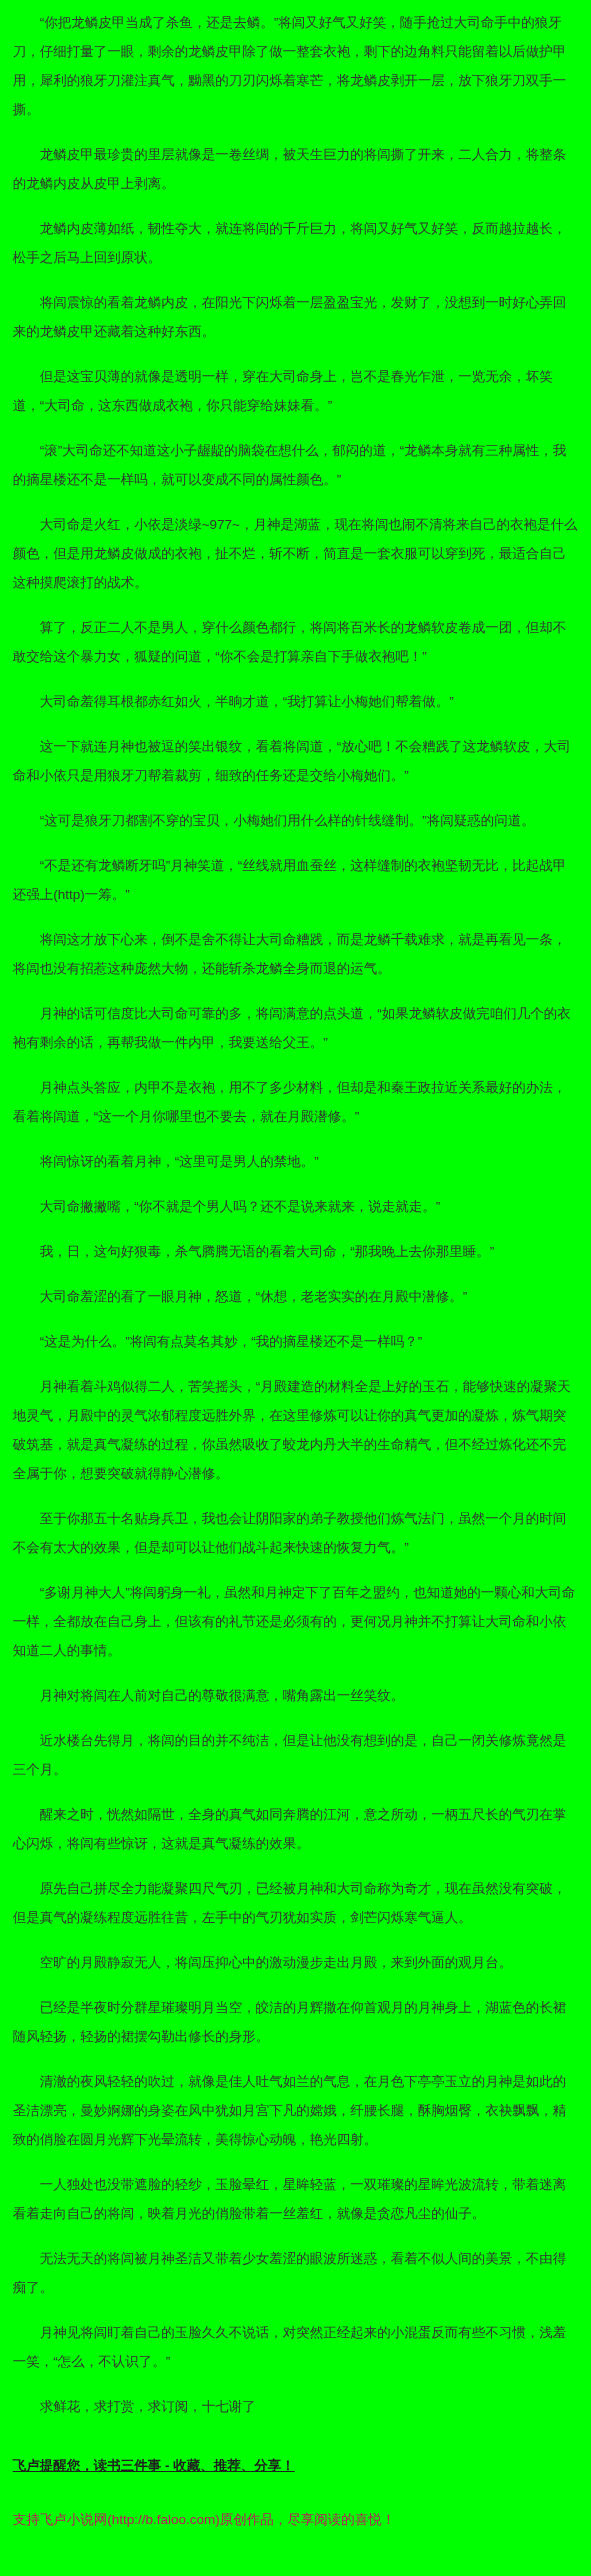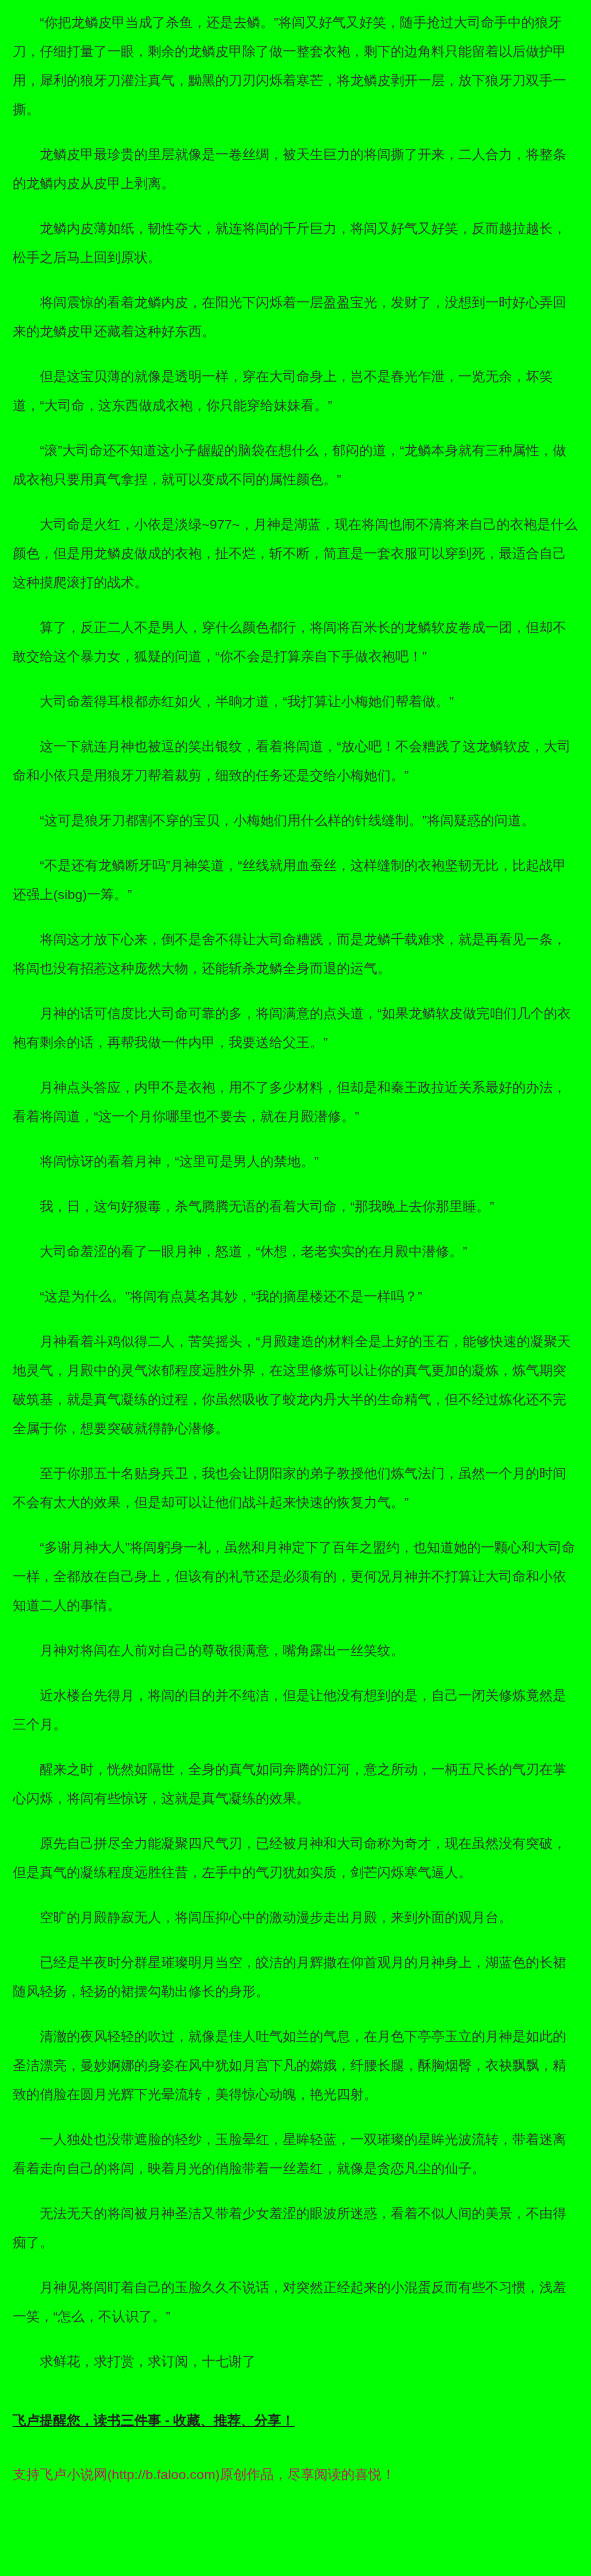--- a/index.html
+++ b/index.html
@@ -47,31 +47,32 @@
 </head>
 <body>
 
 <div class="page">
   <div id="chapter-text">
       <p class="para">“你把龙鳞皮甲当成了杀鱼，还是去鳞。”将闾又好气又好笑，随手抢过大司命手中的狼牙刀，仔细打量了一眼，剩余的龙鳞皮甲除了做一整套衣袍，剩下的边角料只能留着以后做护甲用，犀利的狼牙刀灌注真气，黝黑的刀刃闪烁着寒芒，将龙鳞皮剥开一层，放下狼牙刀双手一撕。</p>
       <p class="para">龙鳞皮甲最珍贵的里层就像是一卷丝绸，被天生巨力的将闾撕了开来，二人合力，将整条的龙鳞内皮从皮甲上剥离。</p>
       <p class="para">龙鳞内皮薄如纸，韧性夺大，就连将闾的千斤巨力，将闾又好气又好笑，反而越拉越长，松手之后马上回到原状。</p>
       <p class="para">将闾震惊的看着龙鳞内皮，在阳光下闪烁着一层盈盈宝光，发财了，没想到一时好心弄回来的龙鳞皮甲还藏着这种好东西。</p>
       <p class="para">但是这宝贝薄的就像是透明一样，穿在大司命身上，岂不是春光乍泄，一览无余，坏笑道，“大司命，这东西做成衣袍，你只能穿给妹妹看。”</p>
-      <p class="para">“滚”大司命还不知道这小子龌龊的脑袋在想什么，郁闷的道，“龙鳞本身就有三种属性，做成衣袍只要用真气拿捏，就可以变成不同的属性颜色。”</p>
+      <p class="para">“滚”大司命还不知道这小子龌龊的脑袋在想什么，郁闷的道，“龙鳞本身就有三种属性，我的摘星楼还不是一样吗，就可以变成不同的属性颜色。”</p>
       <p class="para">大司命是火红，小依是淡绿~977~，月神是湖蓝，现在将闾也闹不清将来自己的衣袍是什么颜色，但是用龙鳞皮做成的衣袍，扯不烂，斩不断，简直是一套衣服可以穿到死，最适合自己这种摸爬滚打的战术。</p>
       <p class="para">算了，反正二人不是男人，穿什么颜色都行，将闾将百米长的龙鳞软皮卷成一团，但却不敢交给这个暴力女，狐疑的问道，“你不会是打算亲自下手做衣袍吧！”</p>
       <p class="para">大司命羞得耳根都赤红如火，半晌才道，“我打算让小梅她们帮着做。”</p>
       <p class="para">这一下就连月神也被逗的笑出银纹，看着将闾道，“放心吧！不会糟践了这龙鳞软皮，大司命和小依只是用狼牙刀帮着裁剪，细致的任务还是交给小梅她们。”</p>
       <p class="para">“这可是狼牙刀都割不穿的宝贝，小梅她们用什么样的针线缝制。”将闾疑惑的问道。</p>
-      <p class="para">“不是还有龙鳞断牙吗”月神笑道，“丝线就用血蚕丝，这样缝制的衣袍坚韧无比，比起战甲还强上(sibg)一筹。”</p>
+      <p class="para">“不是还有龙鳞断牙吗”月神笑道，“丝线就用血蚕丝，这样缝制的衣袍坚韧无比，比起战甲还强上(http)一筹。”</p>
       <p class="para">将闾这才放下心来，倒不是舍不得让大司命糟践，而是龙鳞千载难求，就是再看见一条，将闾也没有招惹这种庞然大物，还能斩杀龙鳞全身而退的运气。</p>
       <p class="para">月神的话可信度比大司命可靠的多，将闾满意的点头道，“如果龙鳞软皮做完咱们几个的衣袍有剩余的话，再帮我做一件内甲，我要送给父王。”</p>
       <p class="para">月神点头答应，内甲不是衣袍，用不了多少材料，但却是和秦王政拉近关系最好的办法，看着将闾道，“这一个月你哪里也不要去，就在月殿潜修。”</p>
       <p class="para">将闾惊讶的看着月神，“这里可是男人的禁地。”</p>
+      <p class="para">大司命撇撇嘴，“你不就是个男人吗？还不是说来就来，说走就走。”</p>
       <p class="para">我，日，这句好狠毒，杀气腾腾无语的看着大司命，“那我晚上去你那里睡。”</p>
       <p class="para">大司命羞涩的看了一眼月神，怒道，“休想，老老实实的在月殿中潜修。”</p>
       <p class="para">“这是为什么。”将闾有点莫名其妙，“我的摘星楼还不是一样吗？”</p>
       <p class="para">月神看着斗鸡似得二人，苦笑摇头，“月殿建造的材料全是上好的玉石，能够快速的凝聚天地灵气，月殿中的灵气浓郁程度远胜外界，在这里修炼可以让你的真气更加的凝炼，炼气期突破筑基，就是真气凝练的过程，你虽然吸收了蛟龙内丹大半的生命精气，但不经过炼化还不完全属于你，想要突破就得静心潜修。</p>
       <p class="para">至于你那五十名贴身兵卫，我也会让阴阳家的弟子教授他们炼气法门，虽然一个月的时间不会有太大的效果，但是却可以让他们战斗起来快速的恢复力气。”</p>
       <p class="para">“多谢月神大人”将闾躬身一礼，虽然和月神定下了百年之盟约，也知道她的一颗心和大司命一样，全都放在自己身上，但该有的礼节还是必须有的，更何况月神并不打算让大司命和小依知道二人的事情。</p>
       <p class="para">月神对将闾在人前对自己的尊敬很满意，嘴角露出一丝笑纹。</p>
       <p class="para">近水楼台先得月，将闾的目的并不纯洁，但是让他没有想到的是，自己一闭关修炼竟然是三个月。</p>
       <p class="para">醒来之时，恍然如隔世，全身的真气如同奔腾的江河，意之所动，一柄五尺长的气刃在掌心闪烁，将闾有些惊讶，这就是真气凝练的效果。</p>
       <p class="para">原先自己拼尽全力能凝聚四尺气刃，已经被月神和大司命称为奇才，现在虽然没有突破，但是真气的凝练程度远胜往昔，左手中的气刃犹如实质，剑芒闪烁寒气逼人。</p>

